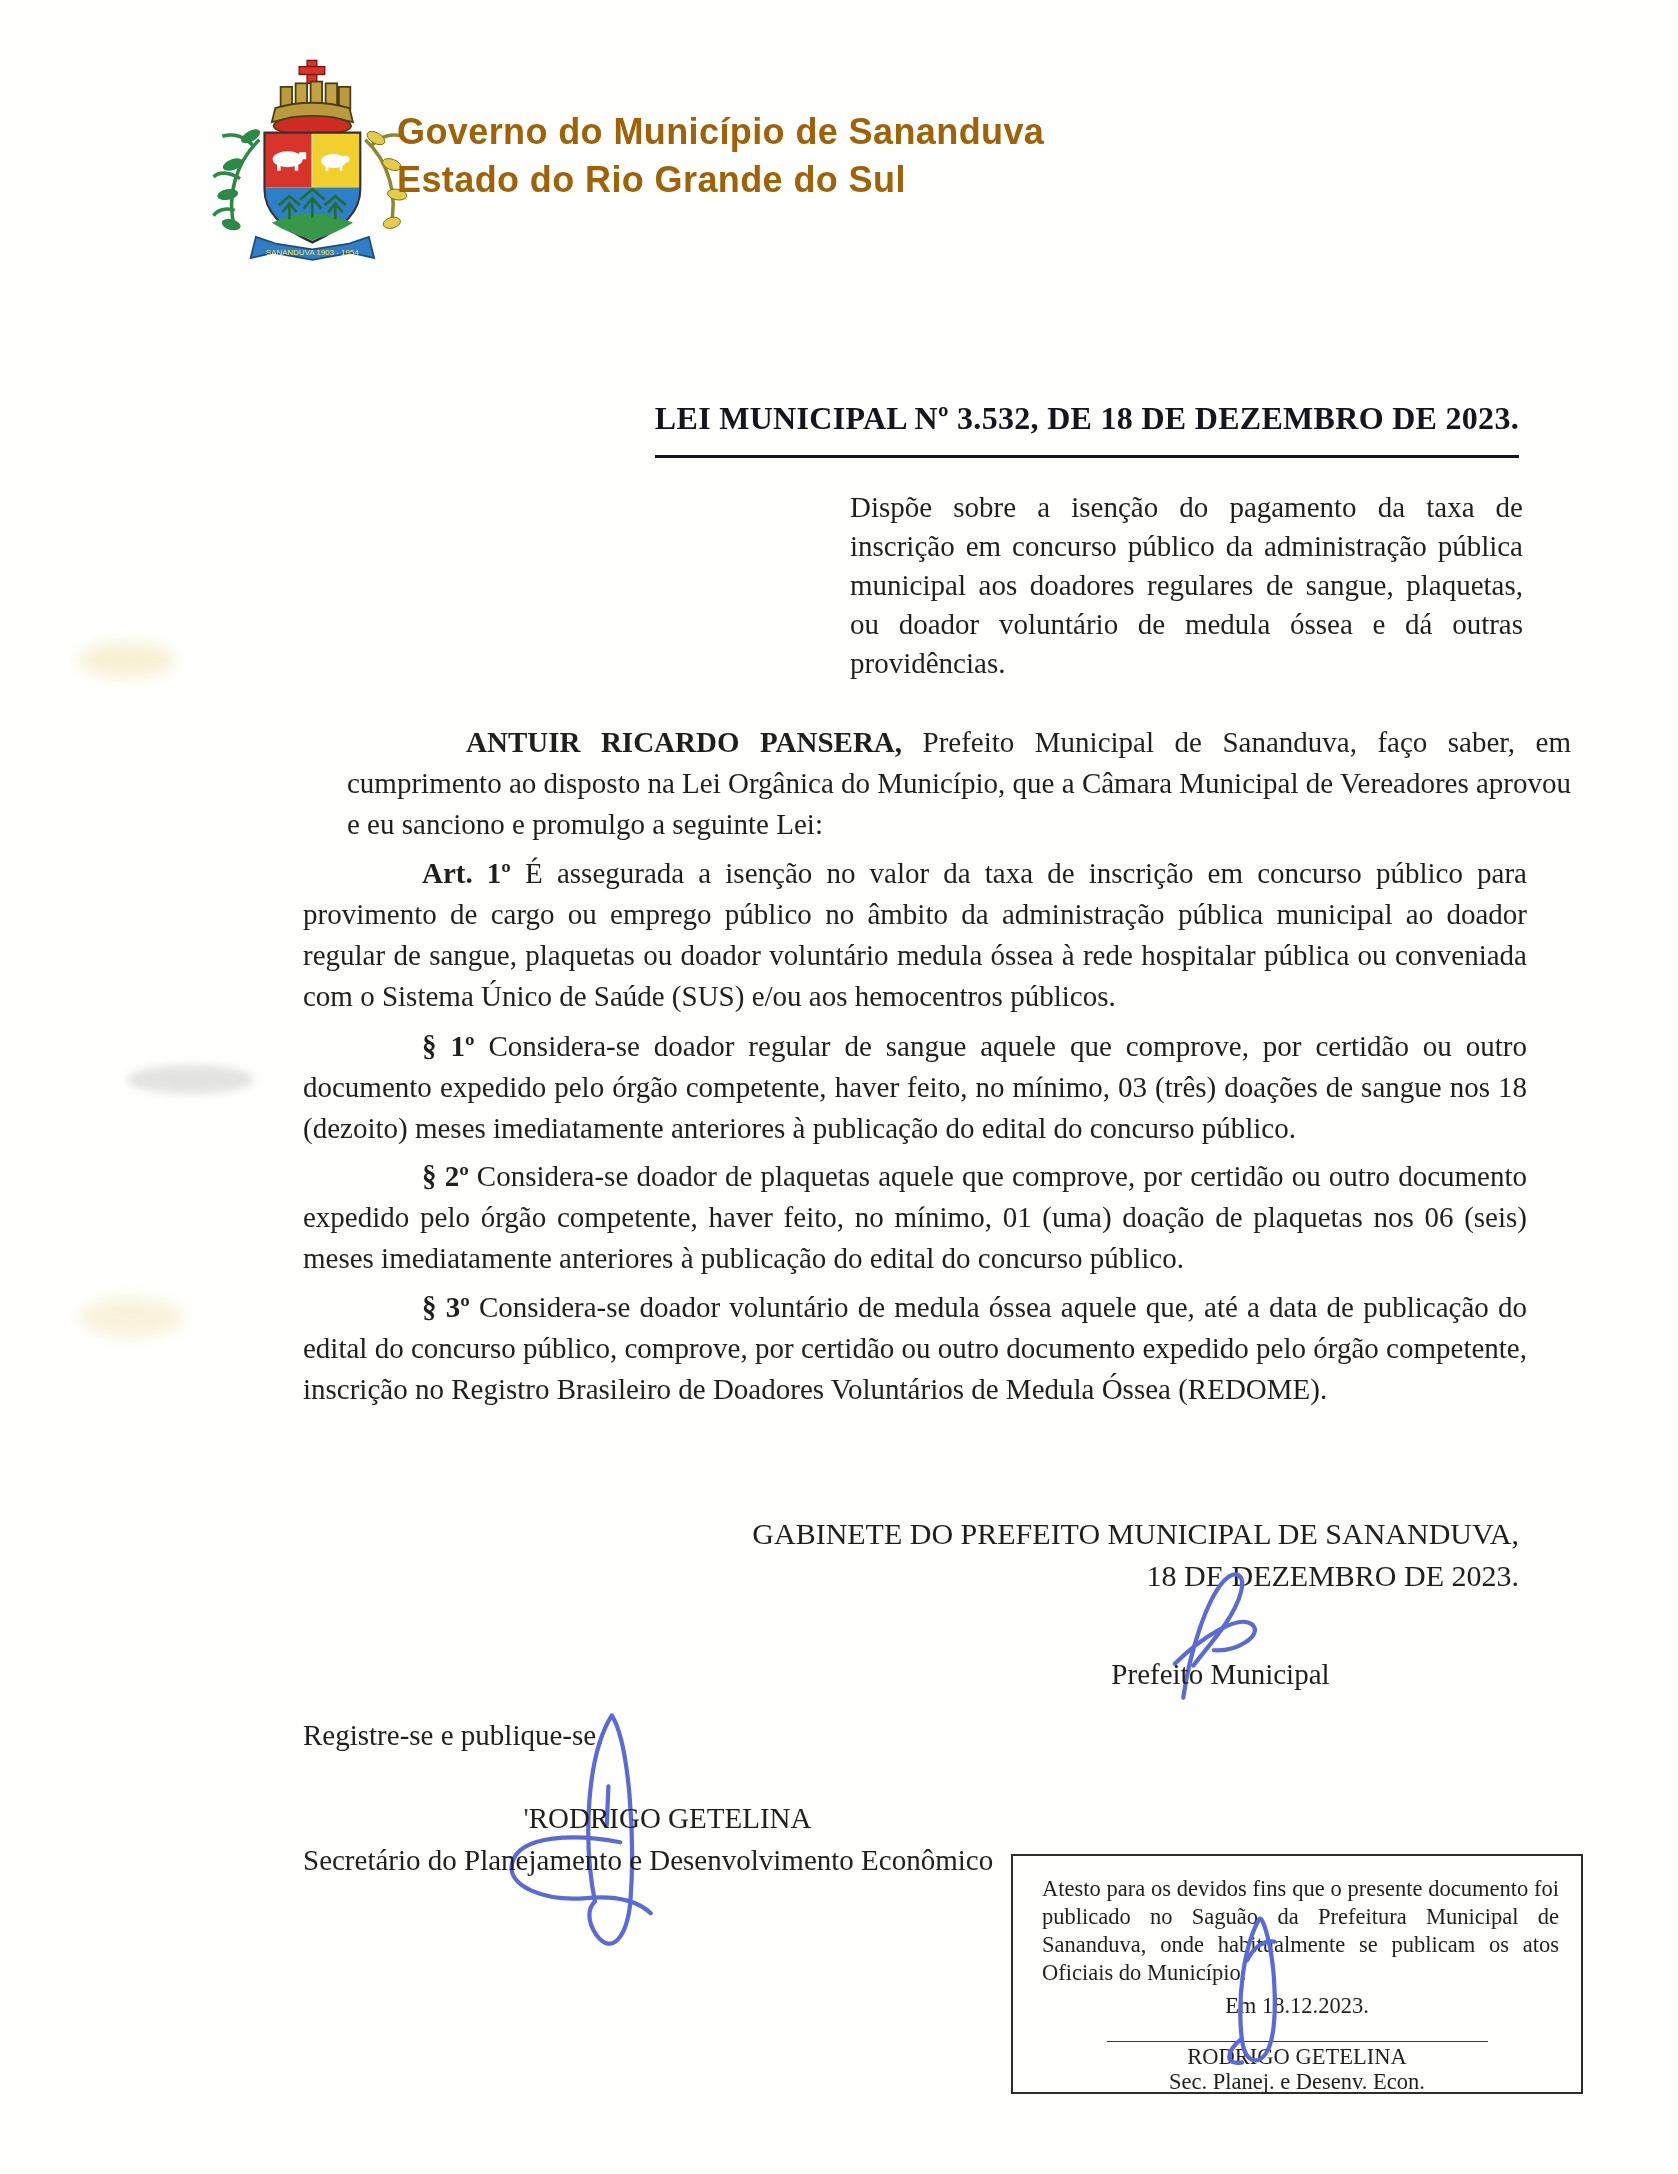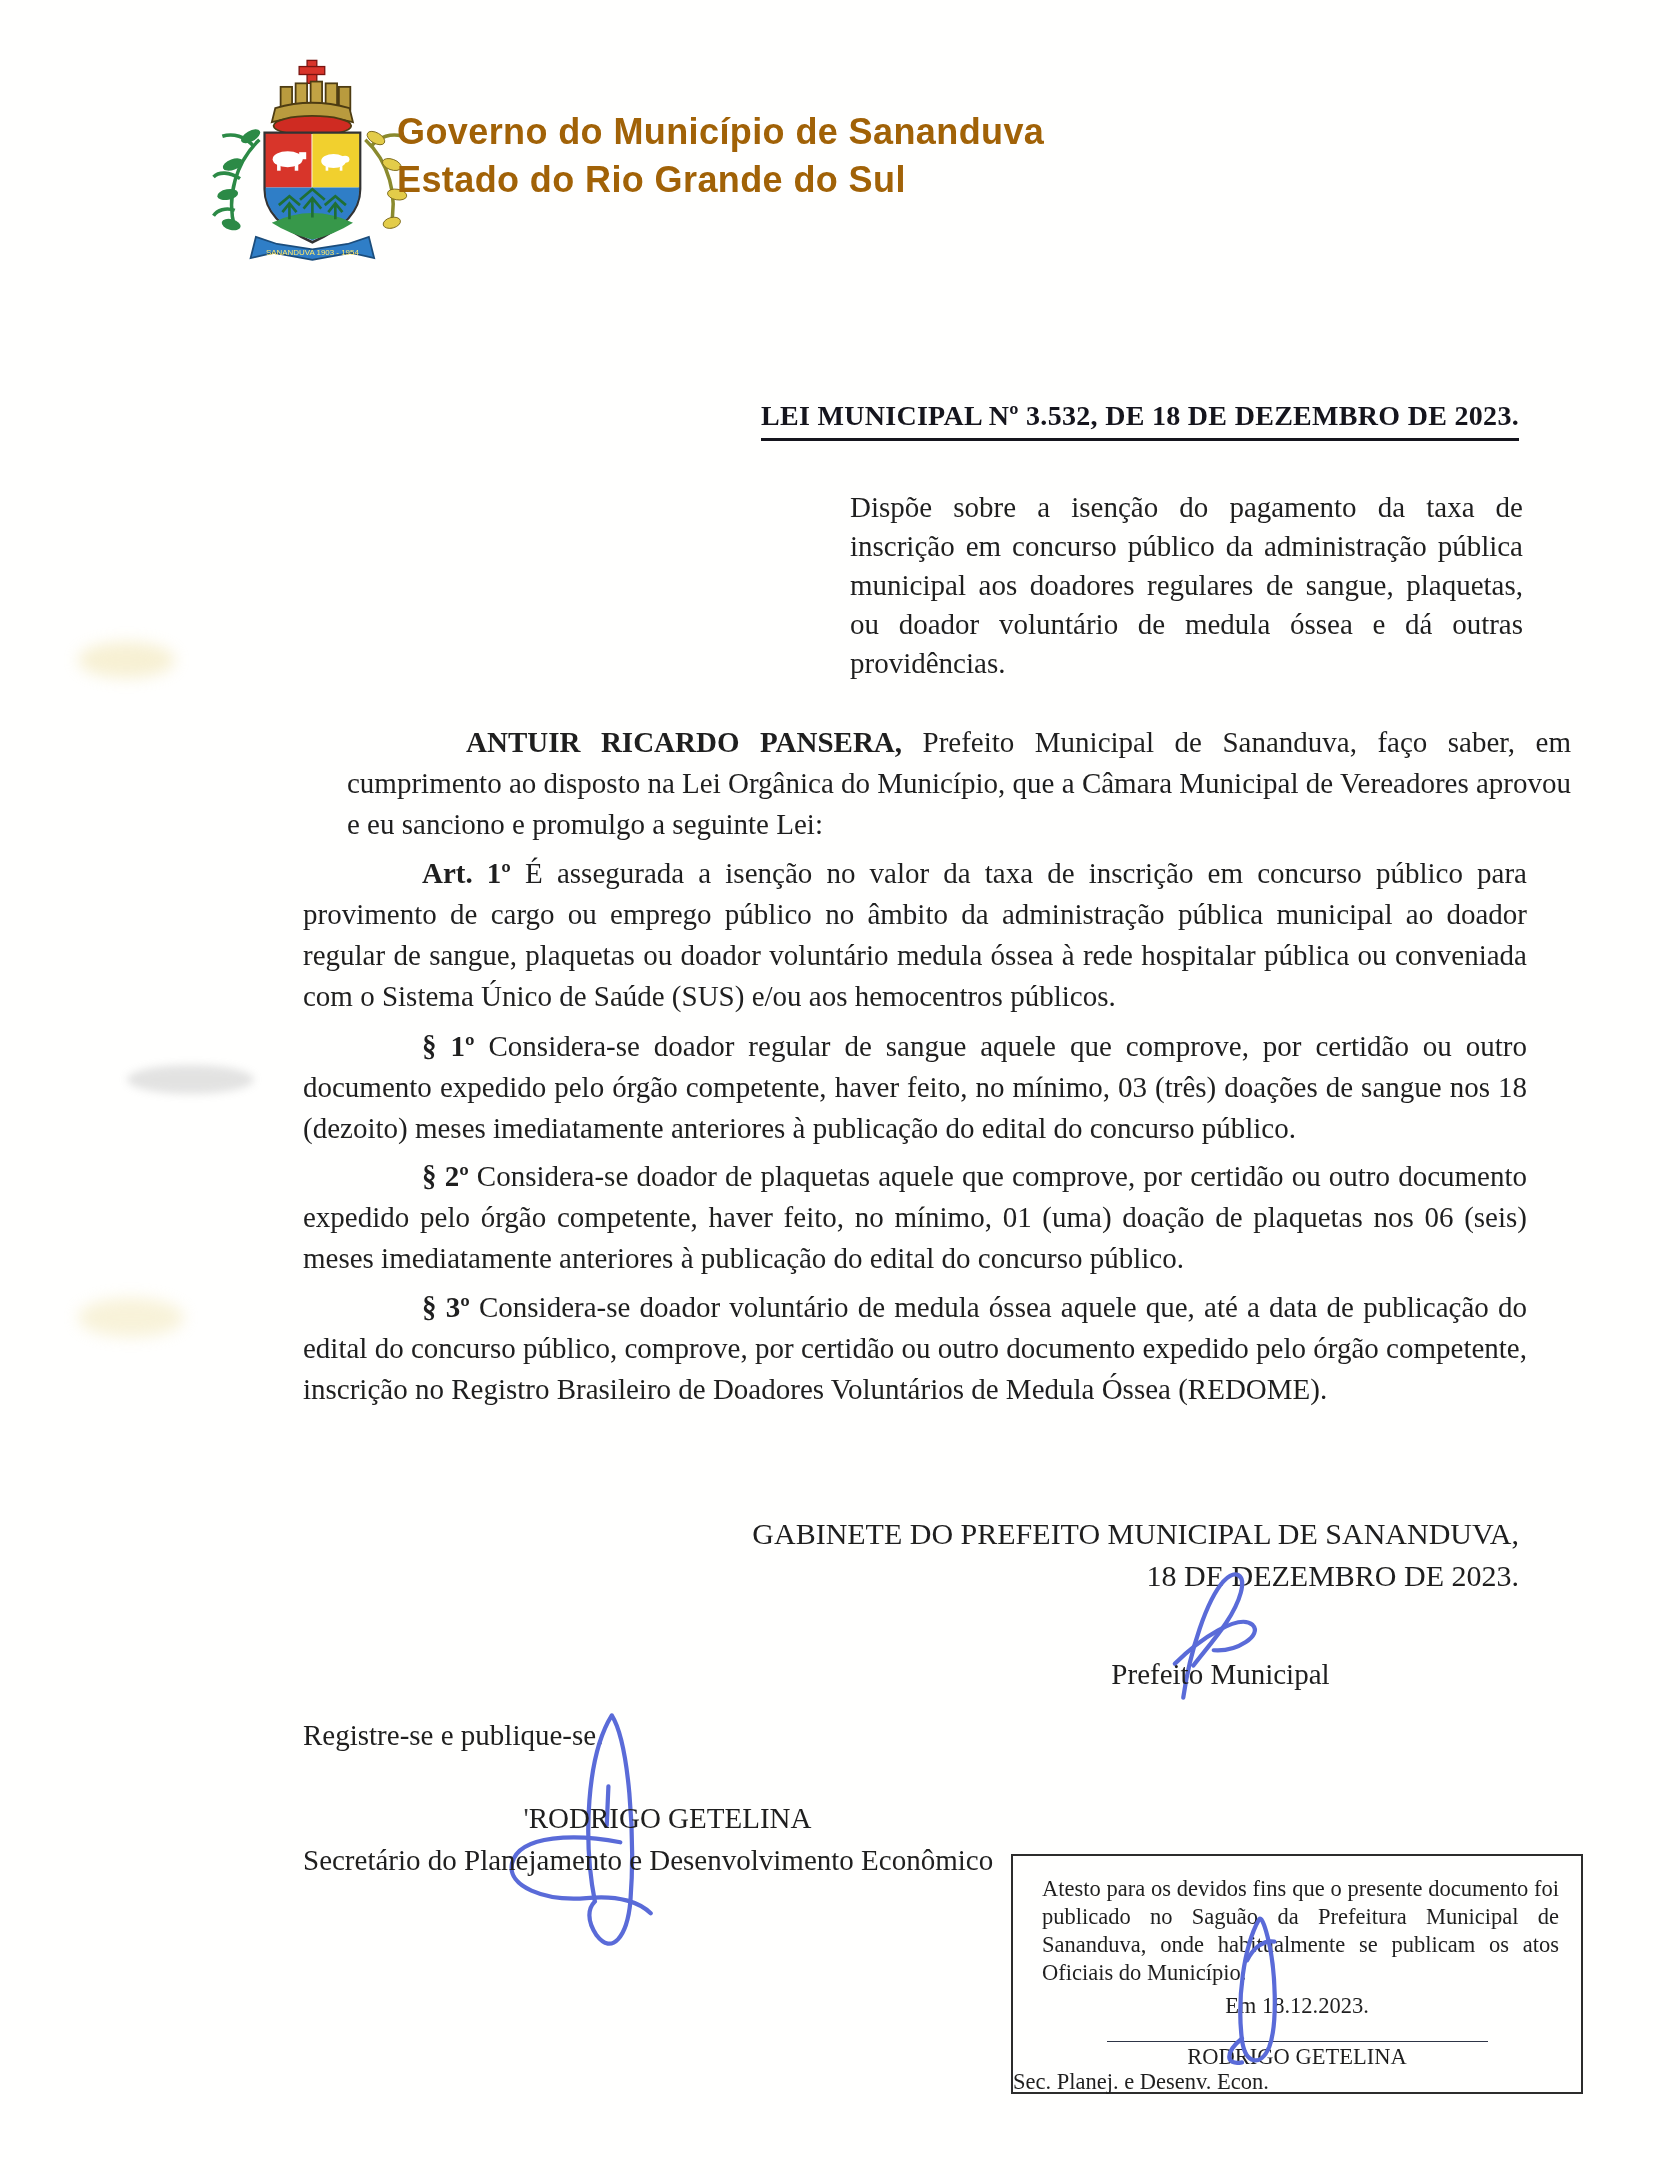--- a/index.html
+++ b/index.html
@@ -6,23 +6,23 @@
   .page {
     position:relative; width:1678px; height:2175px; background:#fffffe;
     font-family:"Liberation Serif", serif; color:#1f1f1f; overflow:hidden;
   }
   
   .crest { position:absolute; left:210px; top:54px; width:203px; height:214px; }
   .org { position:absolute; left:397px; top:108px;
          font-family:"Liberation Sans", sans-serif; font-weight:bold;
          font-size:36px; line-height:48px; color:#a16207; letter-spacing:0.4px; }
   
-  .law-title { position:absolute; top:400px; right:159px; font-size:28px; font-weight:bold;
+  .law-title { position:absolute; top:400px; right:159px; font-size:32px; font-weight:bold;
                letter-spacing:0.3px; color:#15151d; border-bottom:3.4px solid #15151d;
-               padding-bottom:6px; white-space:nowrap; }
+               padding-bottom:18px; white-space:nowrap; }
   
   .ementa { position:absolute; left:850px; top:488px; width:673px; font-size:29px;
             line-height:39px; text-align:justify; }
   
   .para { position:absolute; left:303px; width:1224px; font-size:29px; line-height:41px;
           text-align:justify; text-indent:119px; }
   .p-preamble { top:722px;margin-left:44px; }
   .p-art1 { top:853px; }
   .p-par1 { top:1026px; }
   .p-par2 { top:1156px; }
@@ -39,21 +39,21 @@
                font-size:29px; }
   .sec-name::before { content:"'"; color:#3c3c3c; } 
   .sec-title { position:absolute; top:1844px; left:303px; font-size:29px; white-space:nowrap; }
   
   .stamp { position:absolute; left:1011px; top:1854px; width:572px; height:240px;
            border:2.5px solid #2c2c2c; box-sizing:border-box; font-size:22.5px; background:transparent; }
   .stamp-text  { margin:18.6px 22px 0 29px; text-align:justify; line-height:28px; }
   .stamp-date  { text-align:center; margin-top:6.8px; }
   .stamp-line  { width:381px; margin:22px auto 0 auto; border-top:1.7px solid #2e3547; }
   .stamp-name  { text-align:center; line-height:25.4px; margin-top:1.7px; }
-  .stamp-title { line-height:25.4px; }
+  .stamp-title { text-align:center; line-height:25.4px; }
   
   .sig { position:absolute; pointer-events:none; }
   .sig path { fill:none; stroke:#5a6bd8; stroke-width:5; stroke-linecap:round; stroke-linejoin:round; }
   .sig1 { left:1151px; top:1564px; }
   .sig2 { left:490px;  top:1705px; }
   .sig3 { left:1191px; top:1911px; }
   
   .smudge { position:absolute; border-radius:50%; filter:blur(7.6px); }
   .sm1 { left:78px;  top:642px;  width:97px; height:36px; background:#ead98f; opacity:0.38; }
   .sm2 { left:78px;  top:1298px; width:106px; height:39px; background:#ead98f; opacity:0.33; }

